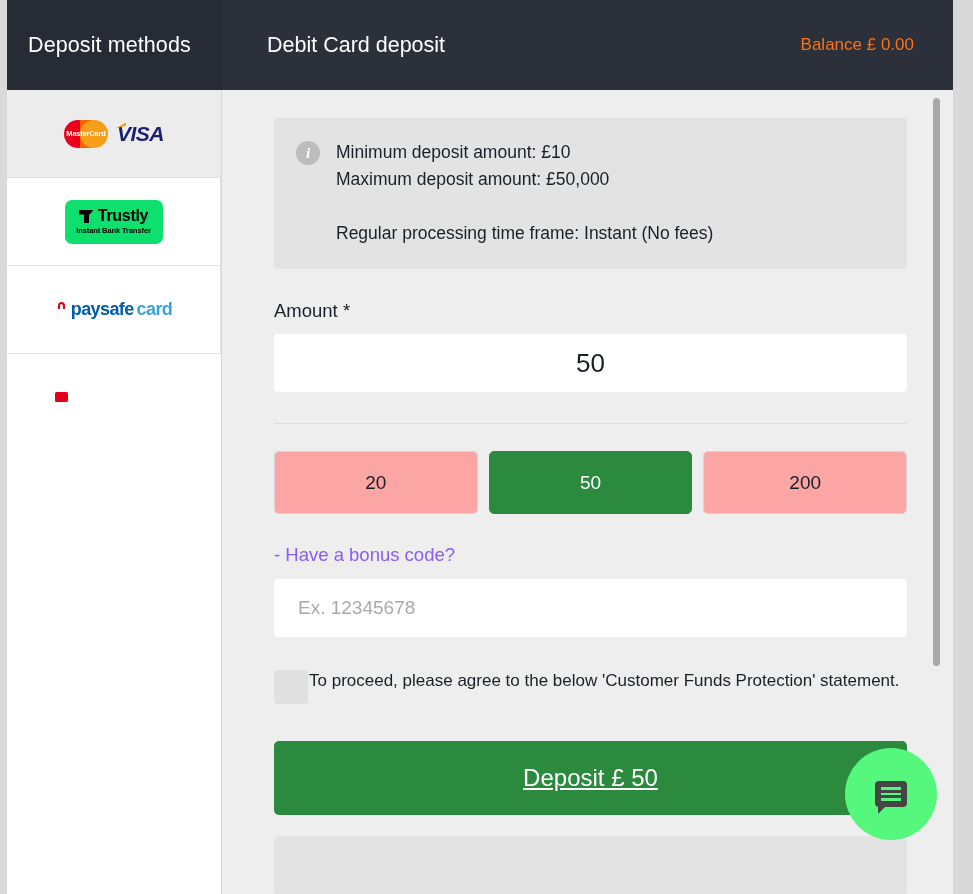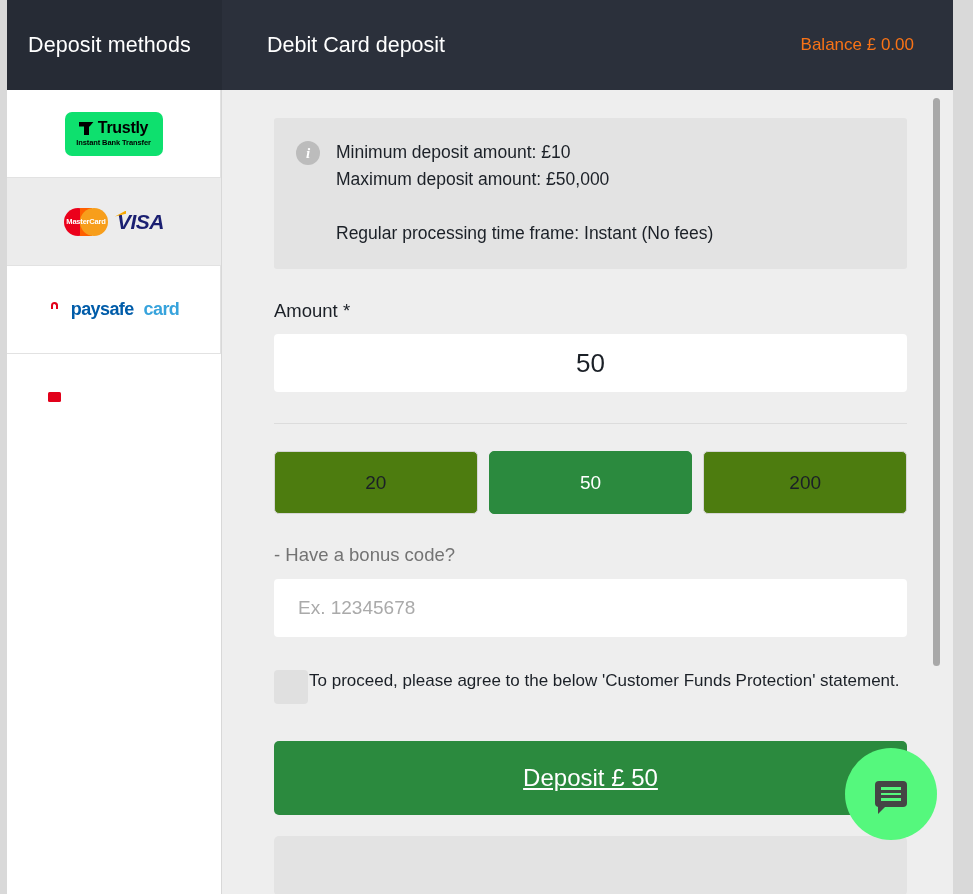--- a/index.html
+++ b/index.html
@@ -159,21 +159,21 @@
   .trustly-name {
     color: #000000; font-size: 16px; font-weight: bold;
     letter-spacing: -0.3px; line-height: 1;
   }
   .trustly-sub {
     color: #000000; font-size: 7.5px; font-weight: bold;
     margin-top: 2px; letter-spacing: -0.1px;
   }
 
   
-  .psc { display: flex; align-items: center; gap: 10px; }
+  .psc { display: flex; align-items: center; gap: 3px; }
   .psc-lock { position: relative; width: 13px; height: 16px; }
   .psc-lock .shackle {
     position: absolute; left: 3px; top: 0;
     width: 7px; height: 7px;
     border: 2px solid #e2001a; border-bottom: none;
     border-radius: 4px 4px 0 0;
   }
   .psc-lock .body {
     position: absolute; left: 0; bottom: 0;
     width: 13px; height: 10px; background: #e2001a; border-radius: 1.5px;
@@ -234,36 +234,36 @@
   }
 
   .divider {
     height: 1px; background: #dcdcdc;
     margin: 31px 0 27px 0;
   }
 
   .quick-row { display: flex; gap: 11px; }
   .quick-btn {
     flex: 1; height: 63px;
-    background: #4d7c0f;
+    background: #fca5a5;
     border: 1px solid #d5d5d5;
     border-radius: 5px;
     font-size: 19px;
     color: #1b2027;
     cursor: pointer;
     font-family: "Liberation Sans", sans-serif;
   }
   .quick-btn.active {
     background: #2b8a3e;
     border-color: #2b8a3e;
     color: #ffffff;
   }
 
   .bonus-label {
-    color: #737373;
+    color: #8b5cf6;
     font-size: 18.5px;
     margin: 30px 0 13px 0;
     cursor: pointer;
   }
   .bonus-input {
     width: 100%; height: 58px;
     background: #ffffff;
     border: none; border-radius: 4px;
     font-size: 19px;
     color: #1b2027;
@@ -374,43 +374,43 @@
       <div class="header-right">
         <span class="header-method">Debit Card deposit</span>
         <span class="header-balance">Balance £ 0.00</span>
       </div>
     </div>
 
     <div class="body">
 
       <div class="sidebar">
 
-        <div class="method">
-          <div class="trustly">
-            <div class="trustly-top">
-              <span class="trustly-mark"></span>
-              <span class="trustly-name">Trustly</span>
-            </div>
-            <div class="trustly-sub">Instant Bank Transfer</div>
-          </div>
-        </div>
-
         <div class="method selected">
           <div class="logo-row">
             <div class="mc">
               <div class="c1"></div>
                 <div class="mcmid"></div>
                 <div class="c2"></div>
               <div class="mctxt">MasterCard</div>
             </div>
             <div class="visa">VISA</div>
           </div>
         </div>
 
         <div class="method">
+          <div class="trustly">
+            <div class="trustly-top">
+              <span class="trustly-mark"></span>
+              <span class="trustly-name">Trustly</span>
+            </div>
+            <div class="trustly-sub">Instant Bank Transfer</div>
+          </div>
+        </div>
+
+        <div class="method">
           <div class="psc">
             <span class="psc-lock">
               <span class="shackle"></span>
                 <span class="body"></span>
             </span>
             <span class="psc-pay">paysafe</span>
             <span class="psc-card">card</span>
           </div>
         </div>
 

